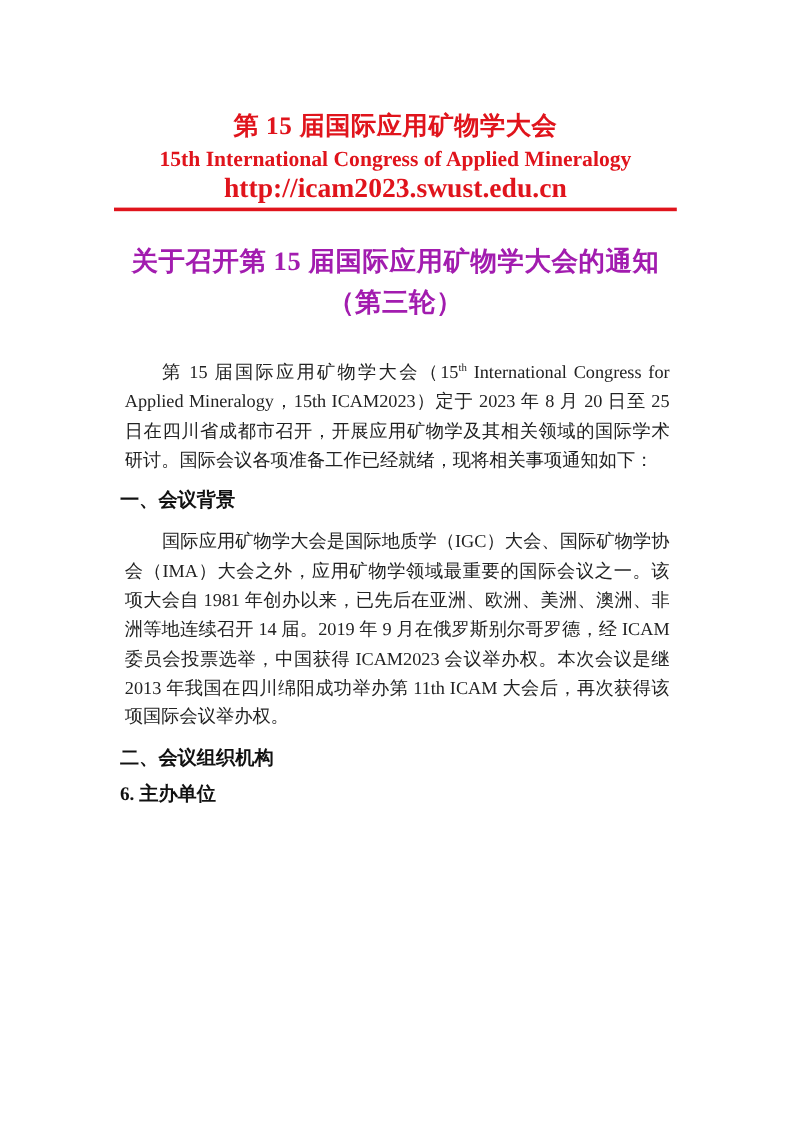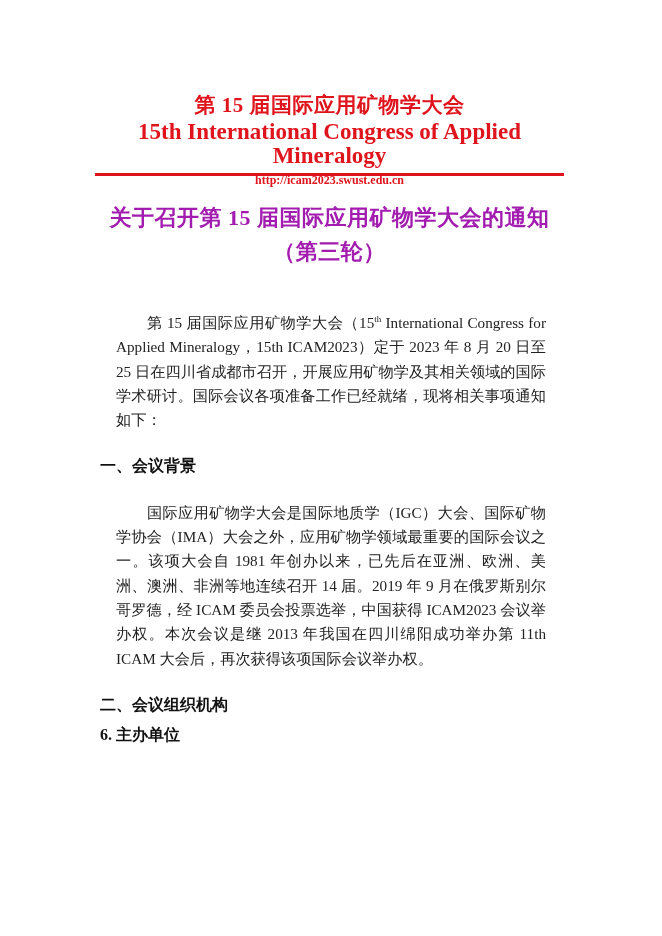--- a/index.html
+++ b/index.html
@@ -29,25 +29,25 @@
       text-align: center;
       color: #e0141c;
       font-weight: bold;
     }
     .header .title-cn {
       font-size: 21px;
       line-height: 30px;
       letter-spacing: 0.5px;
     }
     .header .title-en {
-      font-size: 23px;
+      font-size: 18px;
       line-height: 24px;
     }
     .header .url {
-      font-size: 12px;
+      font-size: 23px;
       line-height: 25px;
     }
     .red-rule {
       position: absolute;
       left: 95px;
       top: 161px;
       width: 469px;
       height: 3px;
       background: #e0141c;
     }
@@ -66,21 +66,21 @@
     .body {
       position: absolute;
       left: 100px;
       top: 283px;
       width: 462px;
       font-size: 15.2px;
       line-height: 24.3px;
       color: #222;
     }
     .para {
-      margin: 16px;
+      margin: 4px;
       text-indent: 31px;
       text-align: justify;
       text-align-last: left;
       font-family: Liberation Serif, serif;
     }
     .heading {
       margin: 0;
       font-weight: bold;
       font-size: 16px;
       line-height: 24.3px;

